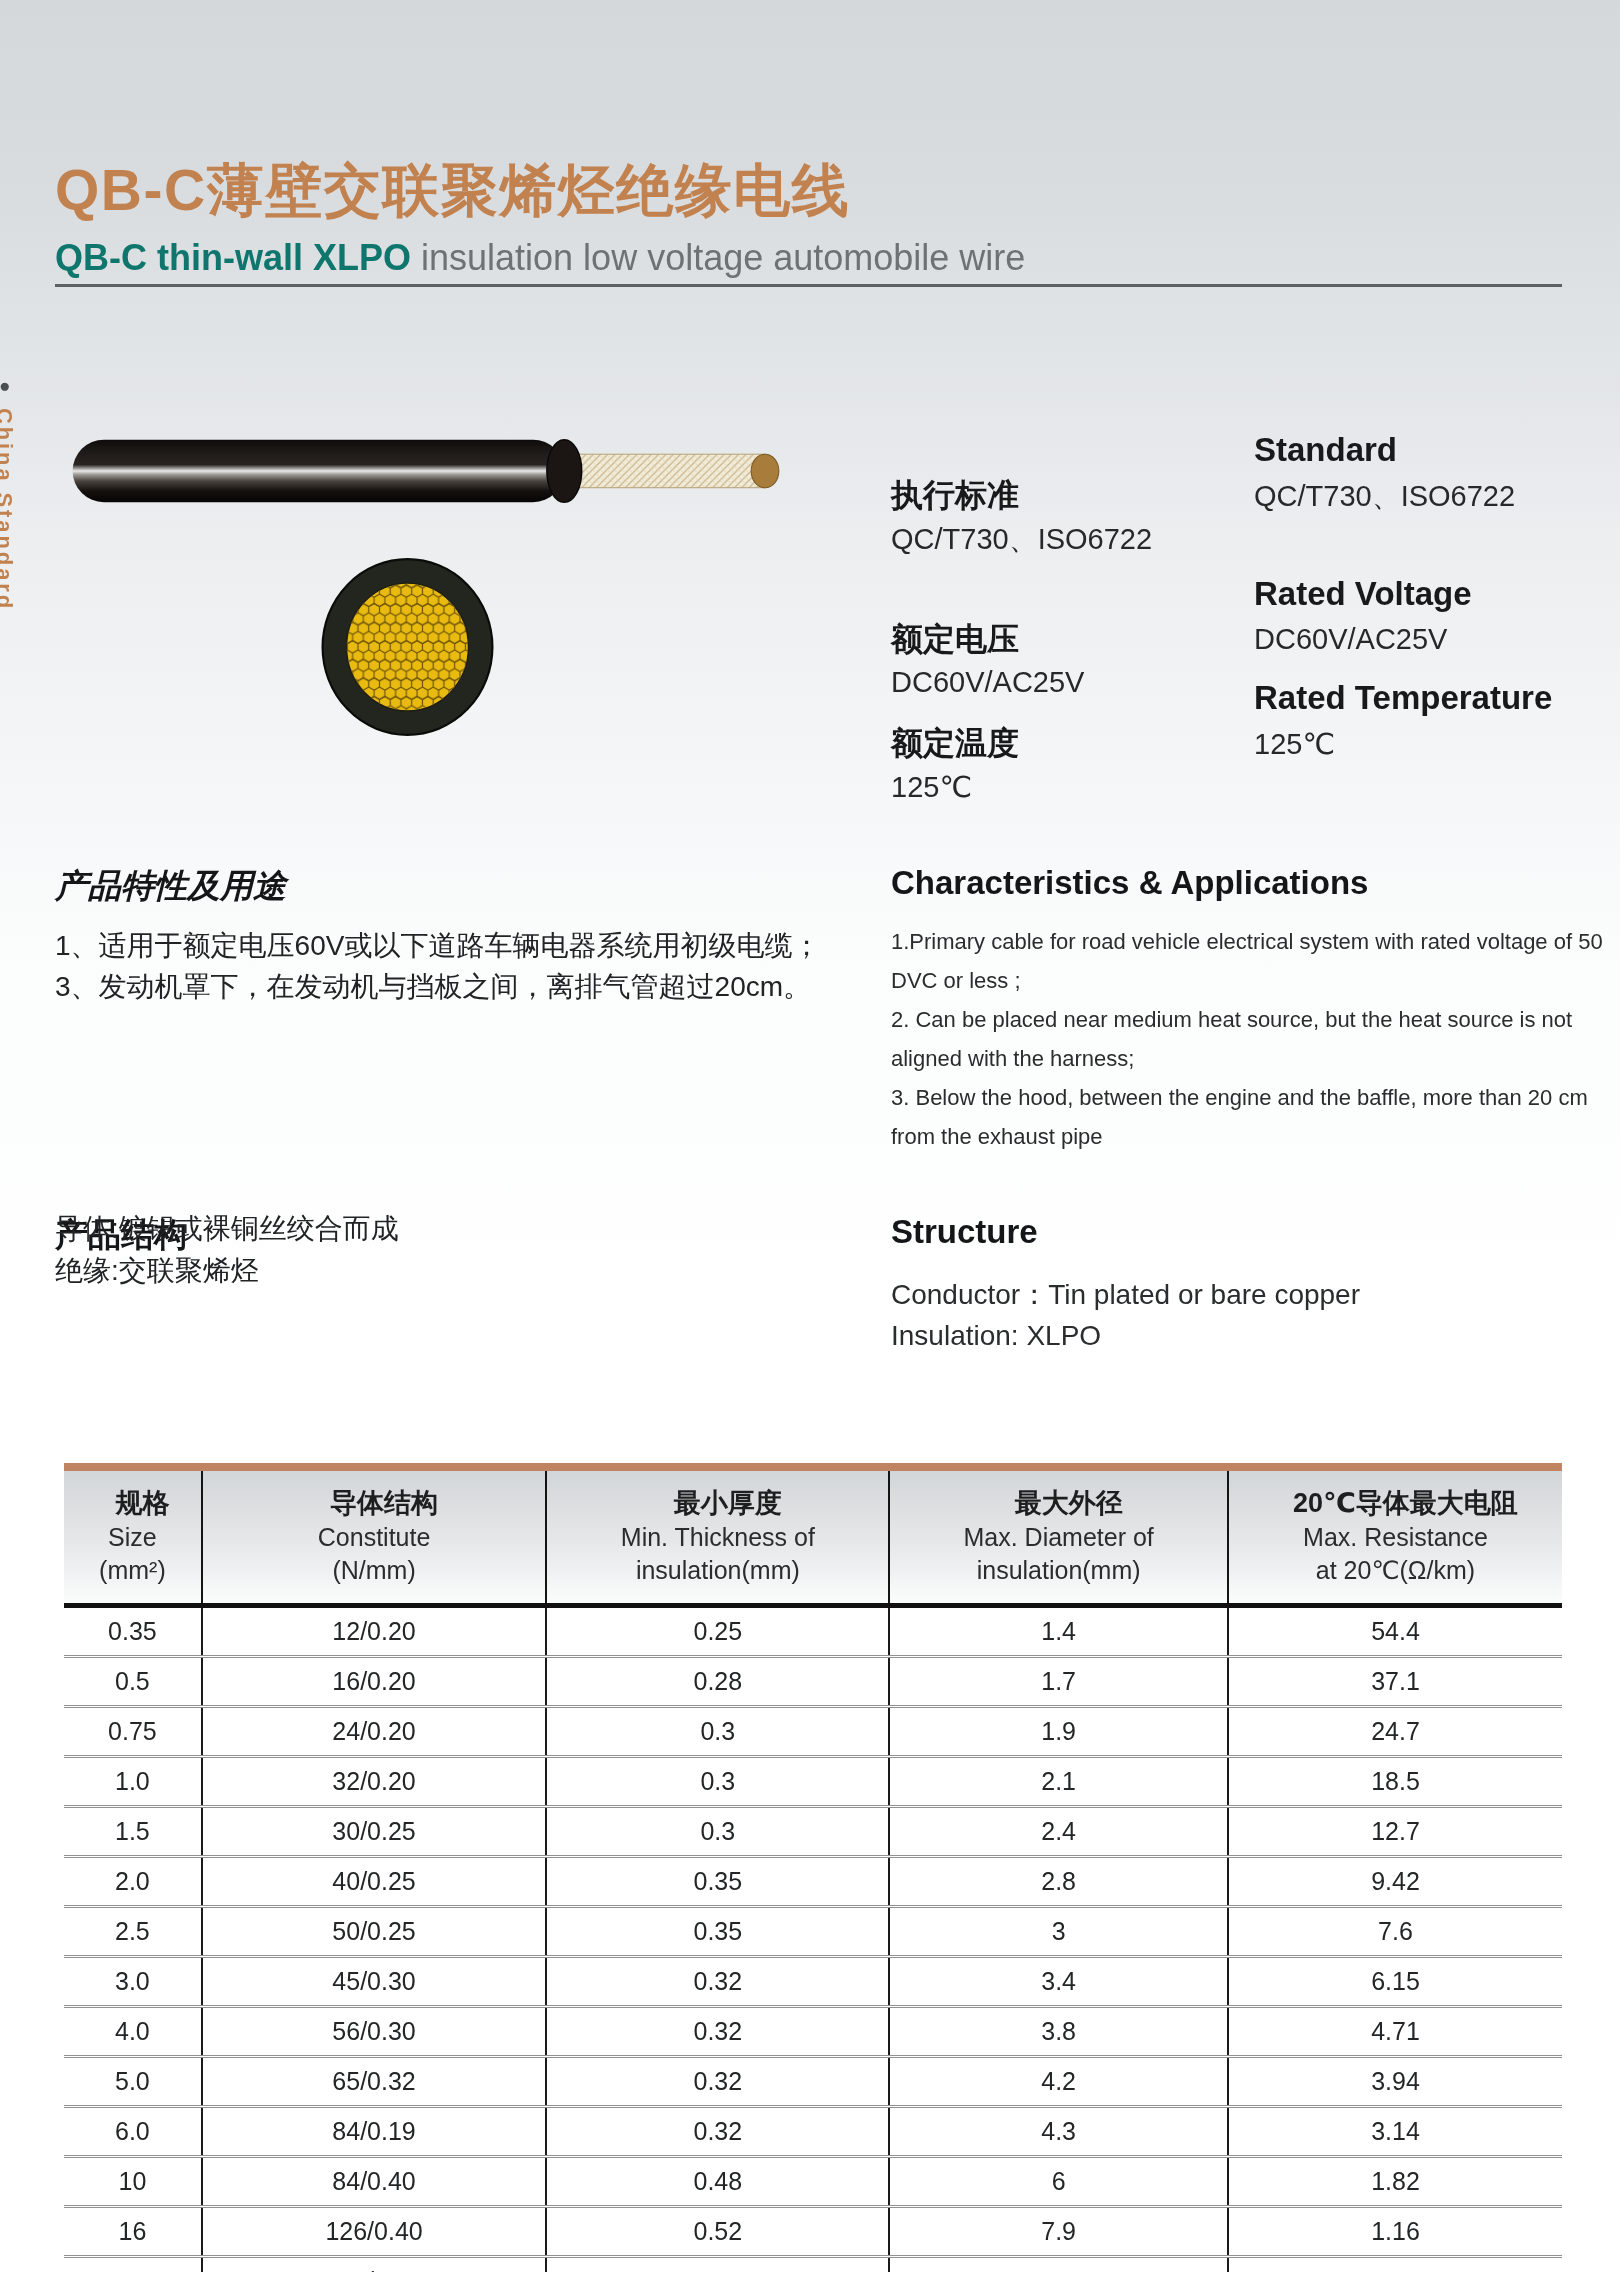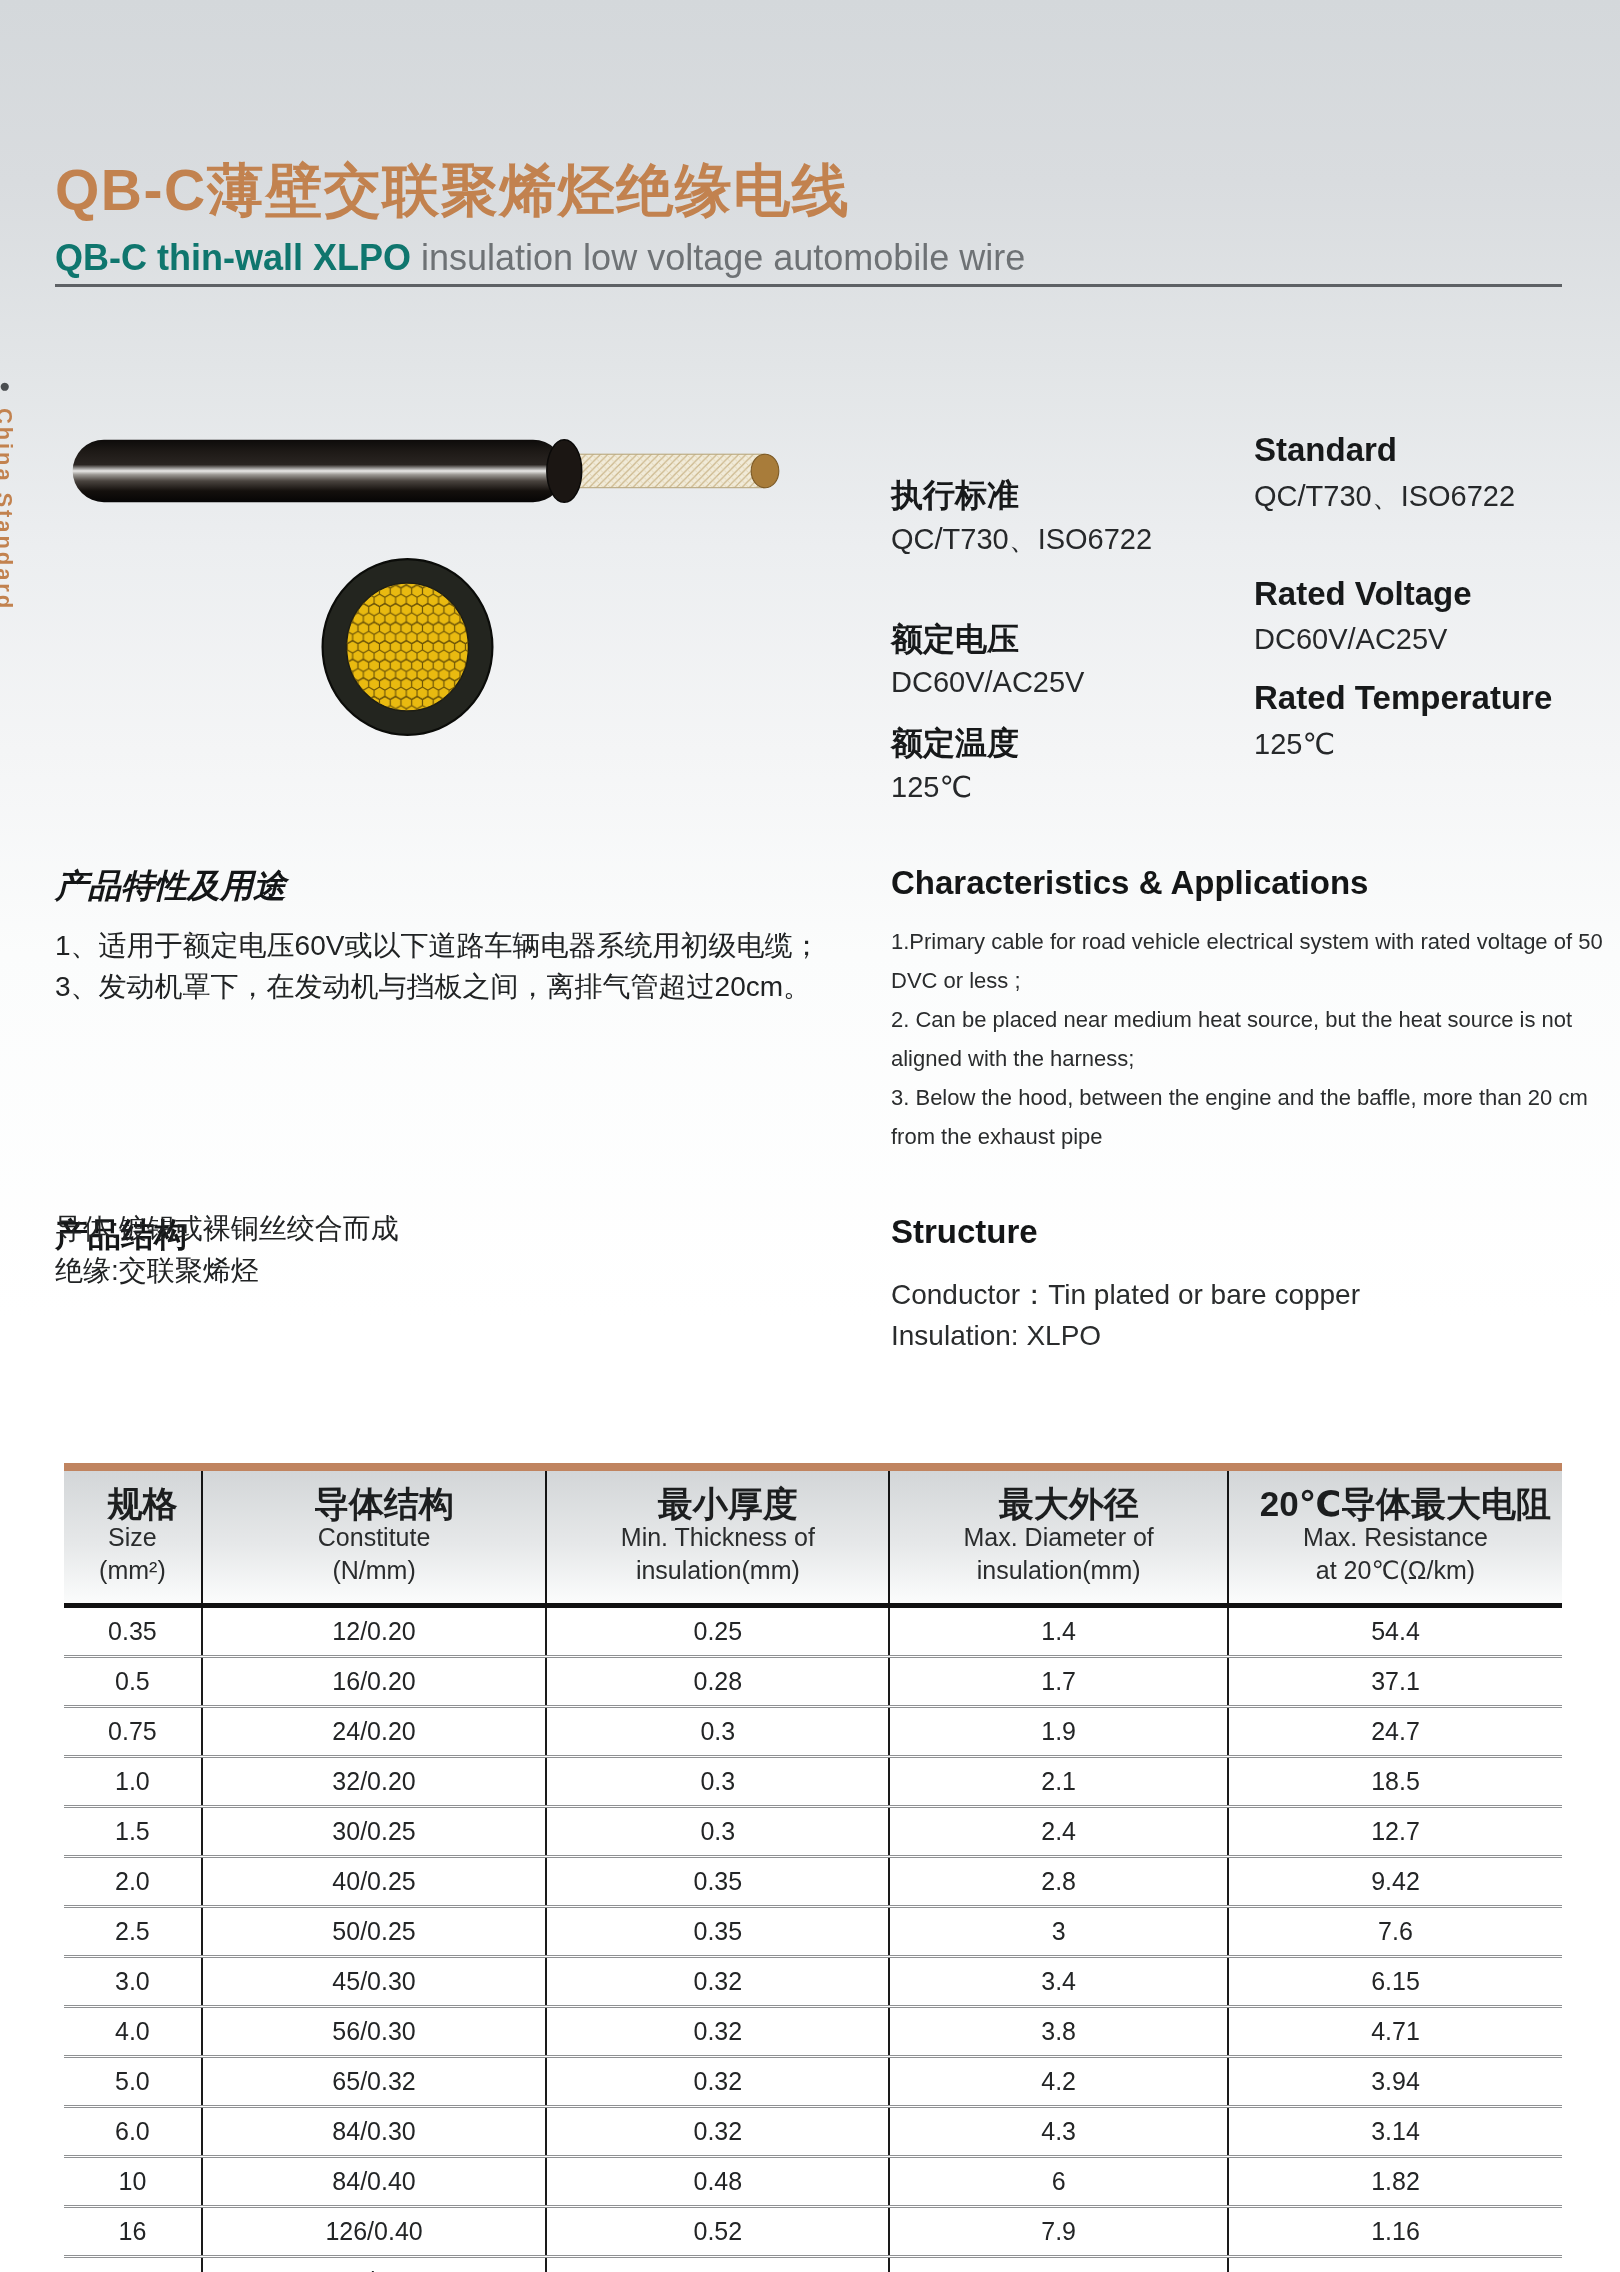--- a/index.html
+++ b/index.html
@@ -36,21 +36,21 @@
   
   .spec-table{left:64px;top:1463px;width:1498px;border-collapse:collapse;table-layout:fixed;
     border-top:8.7px solid #c08460;border-bottom:8.7px solid #c08460;}
   .spec-table thead td{
     background:linear-gradient(180deg,#d3d6d8 0%,#e6e8e9 55%,#fbfcfc 100%);
     border-bottom:5.1px solid #111;text-align:center;vertical-align:middle;padding:14.5px 0 16px 0;}
   .spec-table thead td + td{border-left:2.2px solid #141414;}
   .spec-table tbody td{height:45px;text-align:center;vertical-align:middle;font-size:25px;color:#232526;}
   .spec-table tbody td + td{border-left:2.2px solid #1a1a1a;}
   .spec-table tbody tr + tr td{border-top:3.6px double #8f9193;}
-  .th-zh{font-size:35px;font-weight:bold;color:#1c1e1f;line-height:35px;padding-left:20px;}
+  .th-zh{font-size:27px;font-weight:bold;color:#1c1e1f;line-height:35px;padding-left:20px;}
   .th-en{font-size:25px;color:#2a2c2d;line-height:33px;}
 </style>
 </head>
 <body>
 
 <div class="abs side-label">
   <span class="bullet">●</span>
   <span>China Standard</span>
 </div>
 
@@ -239,21 +239,21 @@
       </tr>
       <tr>
         <td>5.0</td>
         <td>65/0.32</td>
         <td>0.32</td>
         <td>4.2</td>
         <td>3.94</td>
       </tr>
       <tr>
         <td>6.0</td>
-        <td>84/0.30</td>
+        <td>84/0.19</td>
         <td>0.32</td>
         <td>4.3</td>
         <td>3.14</td>
       </tr>
       <tr>
         <td>10</td>
         <td>84/0.40</td>
         <td>0.48</td>
         <td>6</td>
         <td>1.82</td>

